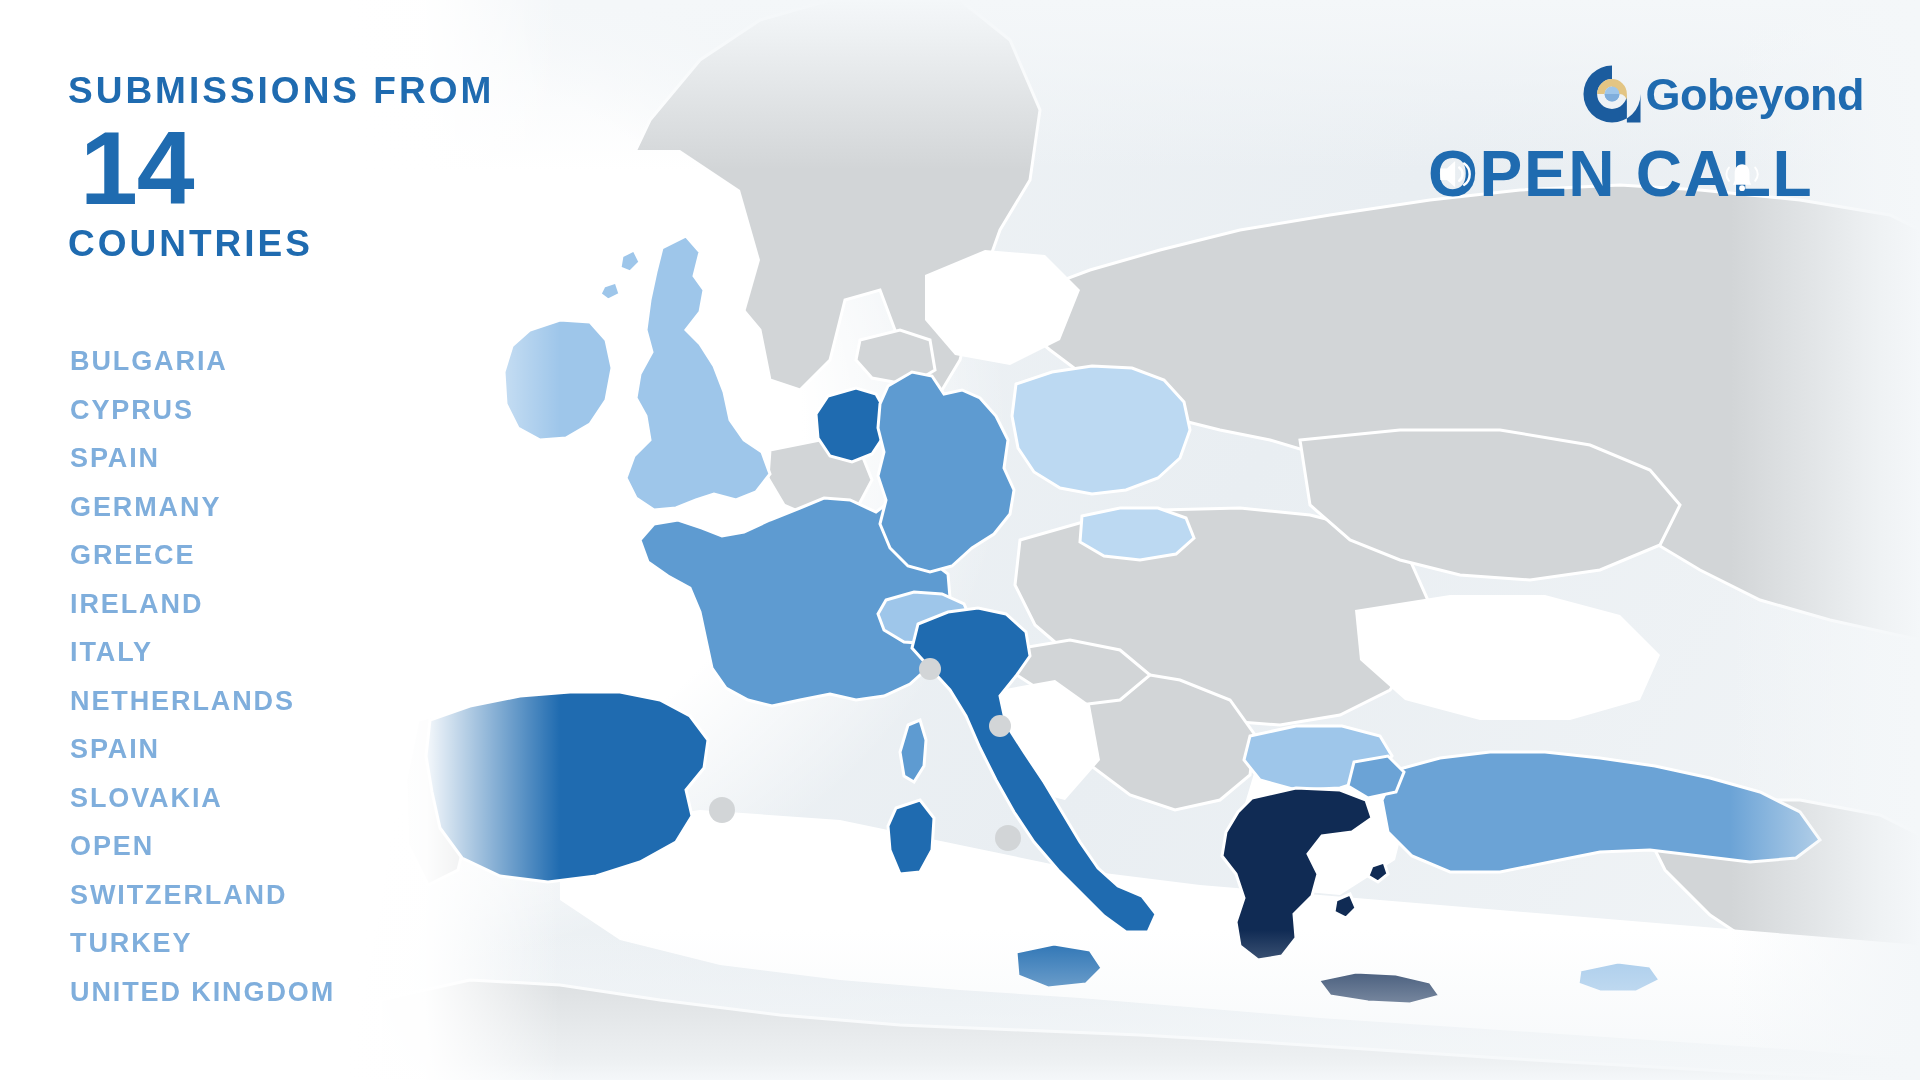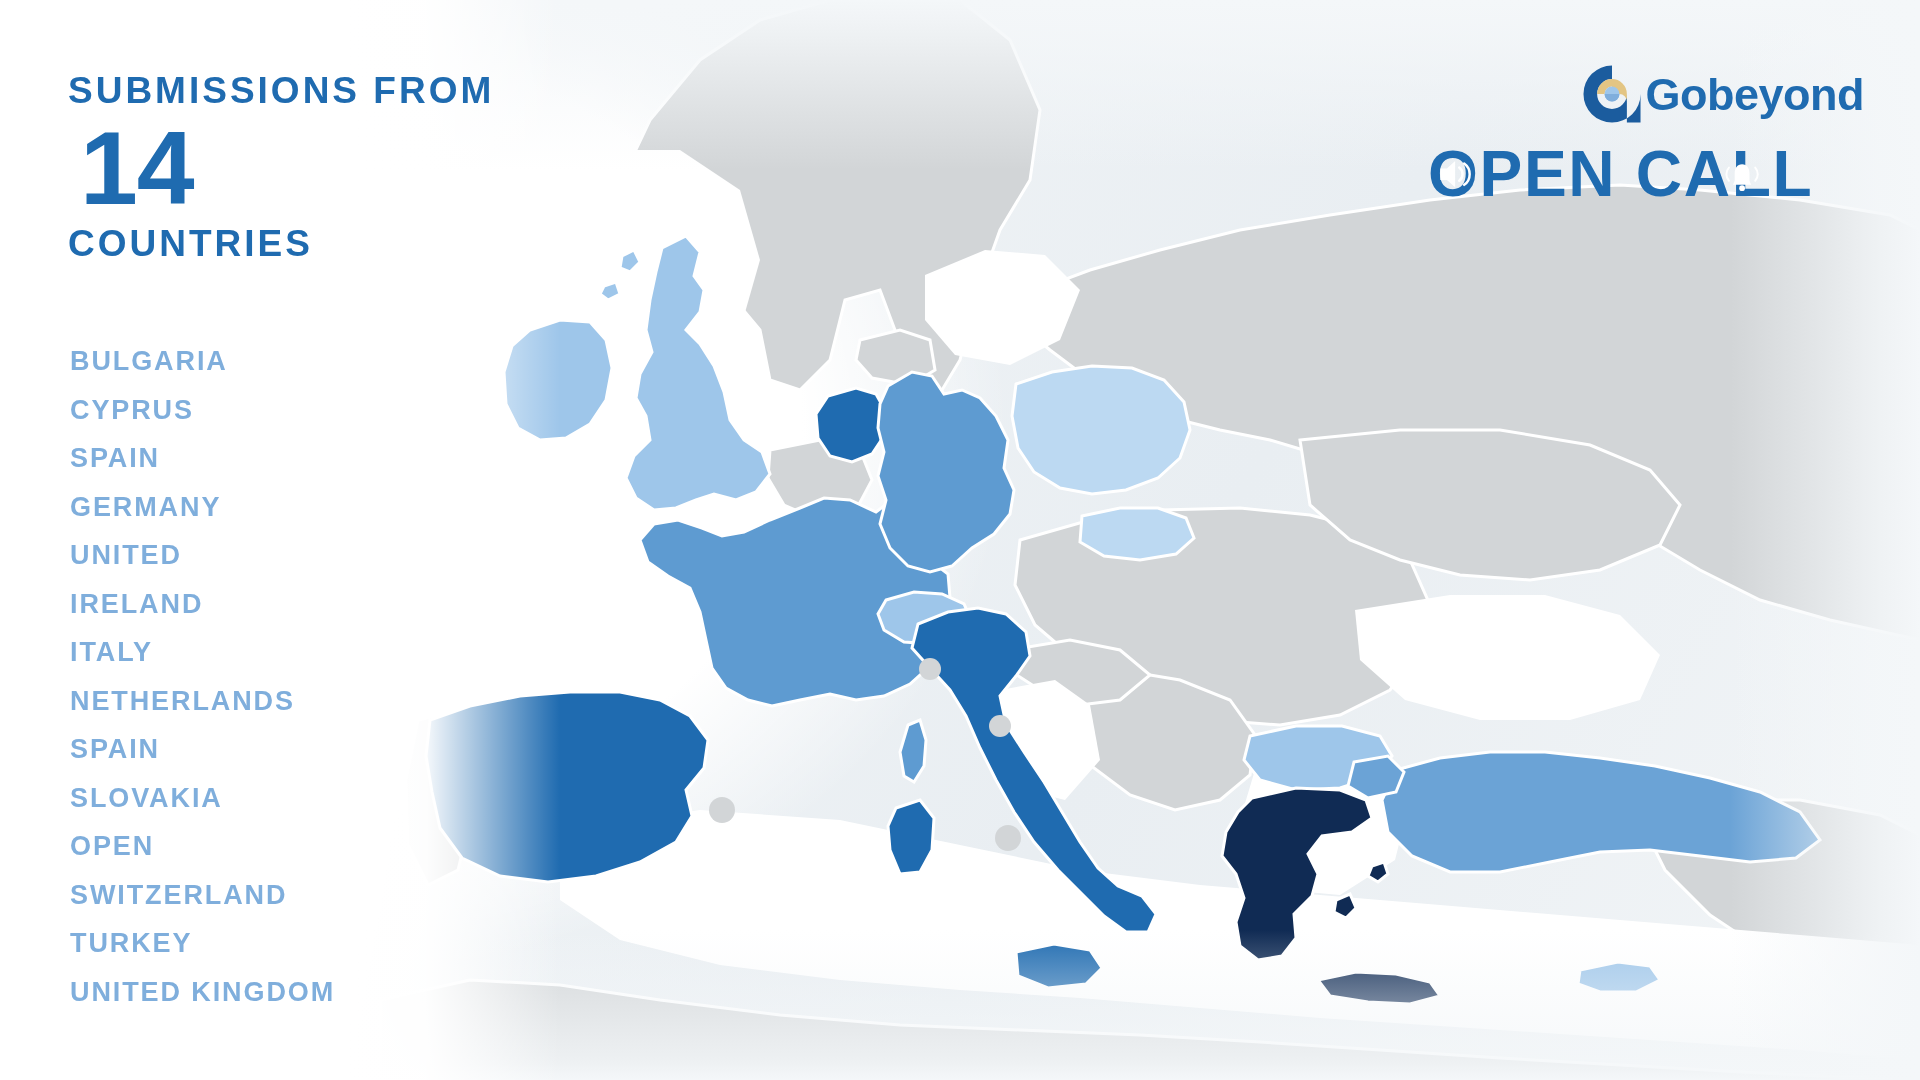--- a/index.html
+++ b/index.html
@@ -233,21 +233,21 @@
     <div class="kicker">SUBMISSIONS FROM</div>
     <div class="bignum">14</div>
     <div class="countries-word">COUNTRIES</div>
   </div>
 
   <div id="country-list">
     <div class="country-item">BULGARIA</div>
     <div class="country-item">CYPRUS</div>
     <div class="country-item">SPAIN</div>
     <div class="country-item">GERMANY</div>
-    <div class="country-item">UNITED</div>
+    <div class="country-item">GREECE</div>
     <div class="country-item">IRELAND</div>
     <div class="country-item">ITALY</div>
     <div class="country-item">NETHERLANDS</div>
     <div class="country-item">SPAIN</div>
     <div class="country-item">SLOVAKIA</div>
     <div class="country-item">OPEN</div>
     <div class="country-item">SWITZERLAND</div>
     <div class="country-item">TURKEY</div>
     <div class="country-item">UNITED KINGDOM</div>
   </div>

